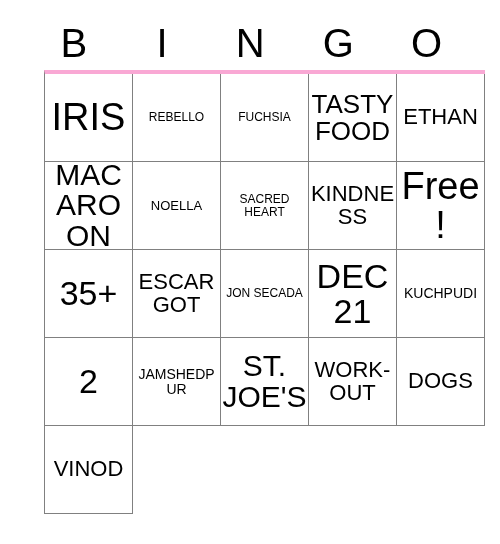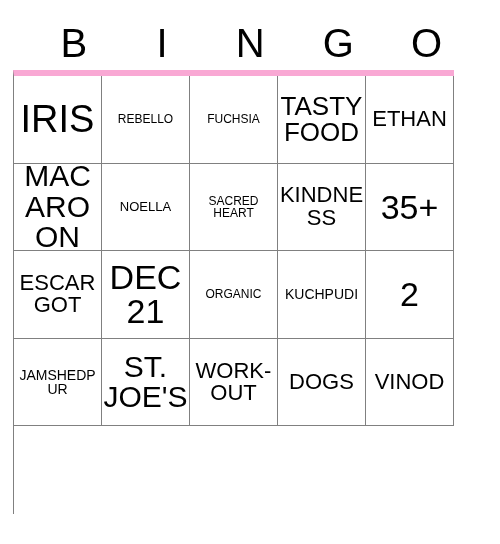--- a/index.html
+++ b/index.html
@@ -34,26 +34,26 @@
     align-items: center;
     justify-content: center;
     font-size: 40px;
     line-height: 1;
     font-weight: 400;
     color: #000000;
     letter-spacing: 0.5px;
   }
   .grid {
     position: absolute;
-    left: 13px;
+    left: 44px;
     top: 70px;
     width: 441px;
     height: 444px;
     box-sizing: border-box;
-    border-top: 6px solid #f9a8d4;
+    border-top: 4px solid #f9a8d4;
     border-left: 1px solid #808080;
     display: grid;
     grid-template-columns: repeat(5, 1fr);
     grid-template-rows: repeat(5, 1fr);
   }
   .cell {
     box-sizing: border-box;
     border-right: 1px solid #808080;
     border-bottom: 1px solid #808080;
     display: flex;
@@ -120,31 +120,34 @@
       <span class="cell-text fs-m">NOELLA</span>
     </div>
     <div class="cell">
       <span class="cell-text fs-s">SACRED HEART</span>
     </div>
 
     <div class="cell">
       <span class="cell-text fs-l">KINDNESS</span>
     </div>
     <div class="cell">
+      <span class="cell-text fs-4xl">Free!</span>
+    </div>
+    <div class="cell">
       <span class="cell-text fs-3xl">35+</span>
     </div>
     <div class="cell">
       <span class="cell-text fs-l">ESCARGOT</span>
     </div>
 
     <div class="cell">
-      <span class="cell-text fs-3xl">DEC 21</span>
+      <span class="cell-text fs-s">JON SECADA</span>
     </div>
     <div class="cell">
-      <span class="cell-text fs-s">ORGANIC</span>
+      <span class="cell-text fs-3xl">DEC 21</span>
     </div>
     <div class="cell">
       <span class="cell-text fs-xs">KUCHPUDI</span>
     </div>
     <div class="cell">
       <span class="cell-text fs-3xl">2</span>
     </div>
 
     <div class="cell">
       <span class="cell-text fs-xs">JAMSHEDPUR</span>

